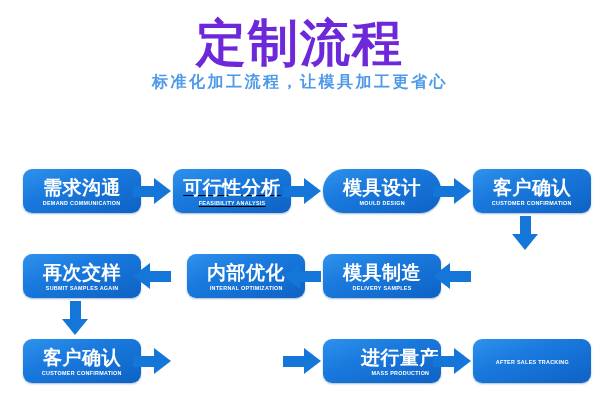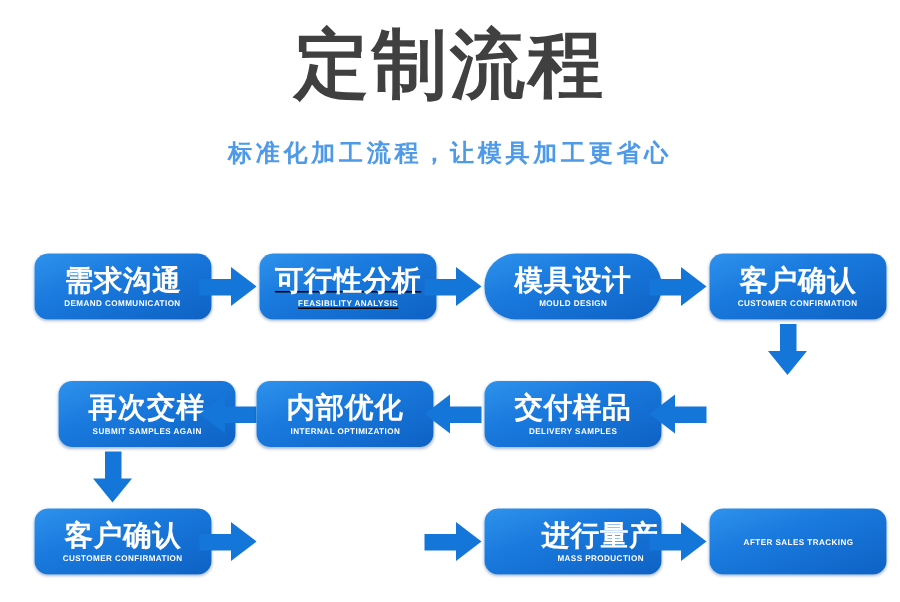--- a/index.html
+++ b/index.html
@@ -29,26 +29,26 @@
     left: 0;
     top: 14px;
     width: 600px;
     text-align: center;
   }
   .title {
     font-family: "DejaVu Sans", "Liberation Sans", sans-serif;
     font-size: 50px;
     line-height: 58px;
     font-weight: bold;
-    color: #404040;
+    color: #6d28d9;
     letter-spacing: 2px;
     white-space: nowrap;
   }
   .subtitle {
-    margin-top: 20px;
+    margin-top: 0;
     font-family: "DejaVu Sans", "Liberation Sans", sans-serif;
     font-size: 16px;
     line-height: 20px;
     font-weight: bold;
     color: #4e9ae8;
     letter-spacing: 2.5px;
     white-space: nowrap;
   }
 
   
@@ -178,42 +178,42 @@
   <div class="flow-box" style="left:473px; top:169px;">
     <span class="cn">客户确认</span>
     <span class="en">CUSTOMER CONFIRMATION</span>
   </div>
 
   <div class="arrow-v" style="left:512px; top:216px;">
     <span class="shaft"></span>
     <span class="head"></span>
   </div>
 
-  <div class="flow-box" style="left:39px; top:254px;">
+  <div class="flow-box" style="left:23px; top:254px;">
     <span class="cn">再次交样</span>
     <span class="en">SUBMIT SAMPLES AGAIN</span>
   </div>
 
   <div class="arrow-h left" style="left:133px; top:263px;">
     <span class="shaft"></span>
     <span class="head"></span>
   </div>
 
-  <div class="flow-box" style="left:171px; top:254px;">
+  <div class="flow-box" style="left:187px; top:254px;">
     <span class="cn">内部优化</span>
     <span class="en">INTERNAL OPTIMIZATION</span>
   </div>
 
   <div class="arrow-h left" style="left:283px; top:263px;">
     <span class="shaft"></span>
     <span class="head"></span>
   </div>
 
   <div class="flow-box" style="left:323px; top:254px;">
-    <span class="cn">交付样品</span>
+    <span class="cn">模具制造</span>
     <span class="en">DELIVERY SAMPLES</span>
   </div>
 
   <div class="arrow-h left" style="left:433px; top:263px;">
     <span class="shaft"></span>
     <span class="head"></span>
   </div>
 
 
   <div class="arrow-v" style="left:62px; top:301px;">

